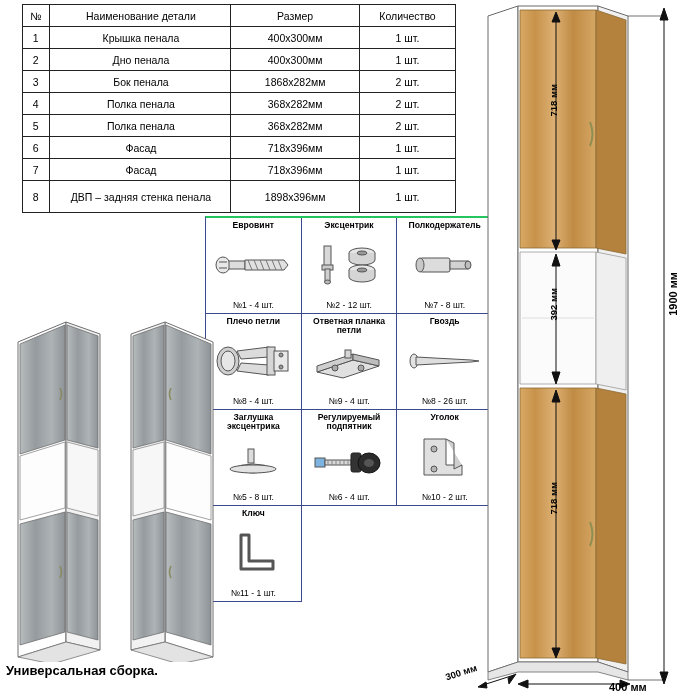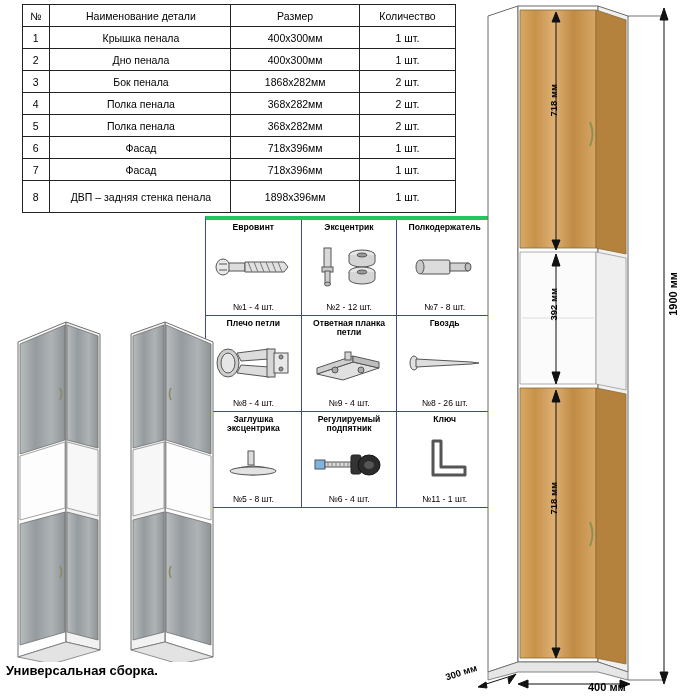--- a/index.html
+++ b/index.html
@@ -31,21 +31,21 @@
   #parts-table .col-name{width:178px;}
   #parts-table .col-size{width:126px;}
   #parts-table .col-qty{width:94px;}
 
   
   #hardware{
     position:absolute;left:205px;top:216px;
     width:287px;
     display:grid;
     grid-template-columns:repeat(3,1fr);
-    border-top:4px solid #22c55e;
+    border-top:2px solid #22c55e;
     border-left:1px solid #3a4a8c;
     font-size:8.6px;
   }
   .hw-cell{
     border-right:1px solid #3a4a8c;
     border-bottom:1px solid #3a4a8c;
     height:96px;
     display:flex;flex-direction:column;align-items:center;
     justify-content:space-between;
     padding:3px 2px 3px 2px;
@@ -266,20 +266,32 @@
             <line x1="39" y1="15" x2="39" y2="20"></line>
           </g>
         <rect x="42" y="8" width="10" height="19" rx="2" fill="#333" stroke="#222"></rect>
         <ellipse cx="60" cy="18" rx="11" ry="10" fill="#2b2b2b" stroke="#111"></ellipse>
         <ellipse cx="60" cy="18" rx="5" ry="4" fill="#555"></ellipse>
       </svg>
     </div>
     <div class="hw-qty">№6 - 4 шт.</div>
   </div>
 
+  <div class="hw-cell">
+    <div class="hw-title">Уголок</div>
+    <div class="hw-art">
+      <svg width="70" height="44" viewBox="0 0 70 44">
+        <path d="M14 4 L36 4 L36 30 L52 30 L52 40 L14 40 Z" fill="#e0e0e0" stroke="#555"></path>
+        <path d="M36 4 L44 8 L44 34 L52 30" fill="#cfcfcf" stroke="#555"></path>
+        <circle cx="24" cy="14" r="3" fill="#b5b5b5" stroke="#555"></circle>
+        <circle cx="24" cy="34" r="3" fill="#b5b5b5" stroke="#555"></circle>
+      </svg>
+    </div>
+    <div class="hw-qty">№10 - 2 шт.</div>
+  </div>
 
   <div class="hw-cell">
     <div class="hw-title">Ключ</div>
     <div class="hw-art">
       <svg width="60" height="44" viewBox="0 0 60 44">
         <path d="M18 4 L26 4 L26 30 L50 30 L50 38 L18 38 Z" fill="none" stroke="#555" stroke-width="3" stroke-linejoin="round"></path>
       </svg>
     </div>
     <div class="hw-qty">№11 - 1 шт.</div>
   </div>
@@ -403,13 +415,13 @@
     <polygon points="40,682 50,678 50,686" fill="#111"></polygon>
     <polygon points="152,682 142,678 142,686" fill="#111"></polygon>
   </g>
 </svg>
 
 <div class="dim-label vert" style="left:548px;top:84px;">718 мм</div>
 <div class="dim-label vert" style="left:548px;top:288px;">392 мм</div>
 <div class="dim-label vert" style="left:548px;top:482px;">718 мм</div>
 <div class="dim-label vert" style="left:667px;top:272px;font-size:11px;">1900 мм</div>
 <div class="dim-label" style="left:444px;top:672px;transform:rotate(-18deg);transform-origin:left top;">300 мм</div>
-<div class="dim-label" style="left:588px;top:681px;font-size:11px;">400 мм</div>
+<div class="dim-label" style="left:609px;top:681px;font-size:11px;">400 мм</div>
 
 </body></html>

